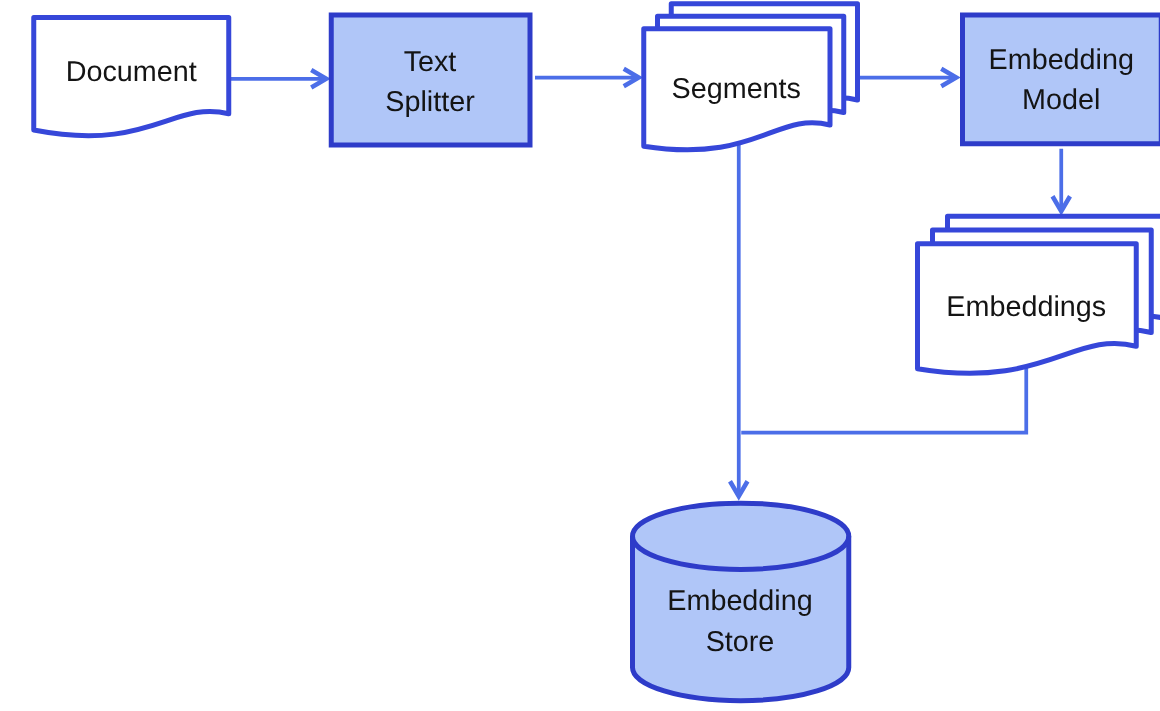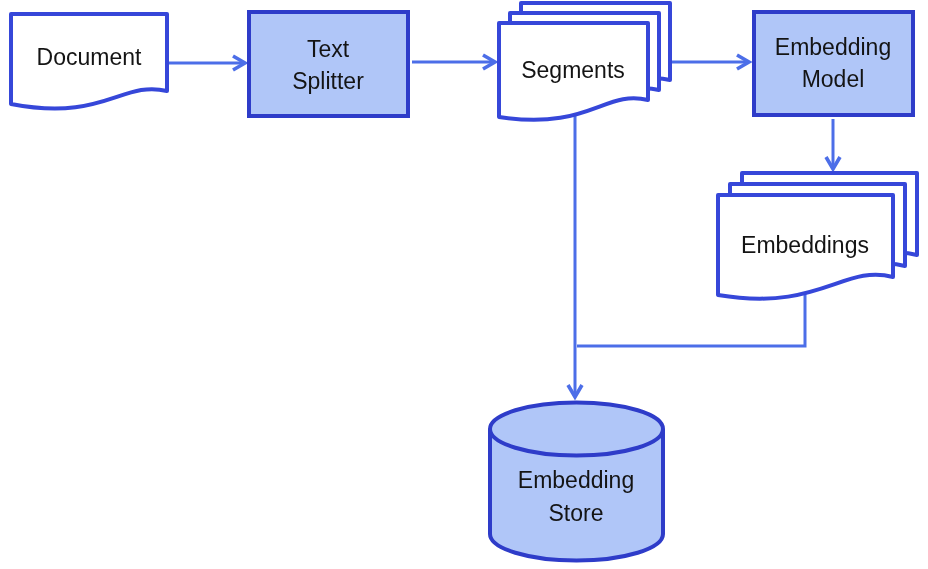--- a/index.html
+++ b/index.html
@@ -11,21 +11,21 @@
     --ink: #141414;
     --background: #ffffff;
   }
   html, body { margin: 0; padding: 0; }
   body {
     width: 928px; height: 569px;
     background: var(--background);
     font-family: "Liberation Sans", sans-serif;
     overflow: hidden;
   }
-  .canvas { position: relative; width: 884px; height: 569px; }
+  .canvas { position: relative; width: 884px; height: 569px; margin-left: 16px; }
   .proc      { fill: var(--node-fill); stroke: var(--node-border); stroke-width: 4; }
   .proc-rim  { fill: none;             stroke: var(--node-border); stroke-width: 4; }
   .docshape  { fill: var(--doc-fill);  stroke: var(--doc-border);  stroke-width: 4; stroke-linejoin: round; }
   .edge      { fill: none; stroke: var(--connector); stroke-width: 3; }
   .edge-head { fill: none; stroke: var(--connector); stroke-width: 3.6; stroke-linejoin: miter; stroke-linecap: butt; }
   .lbl {
     font-family: "Liberation Sans", sans-serif;
     font-size: 23px;
     fill: var(--ink);
     text-anchor: middle;

